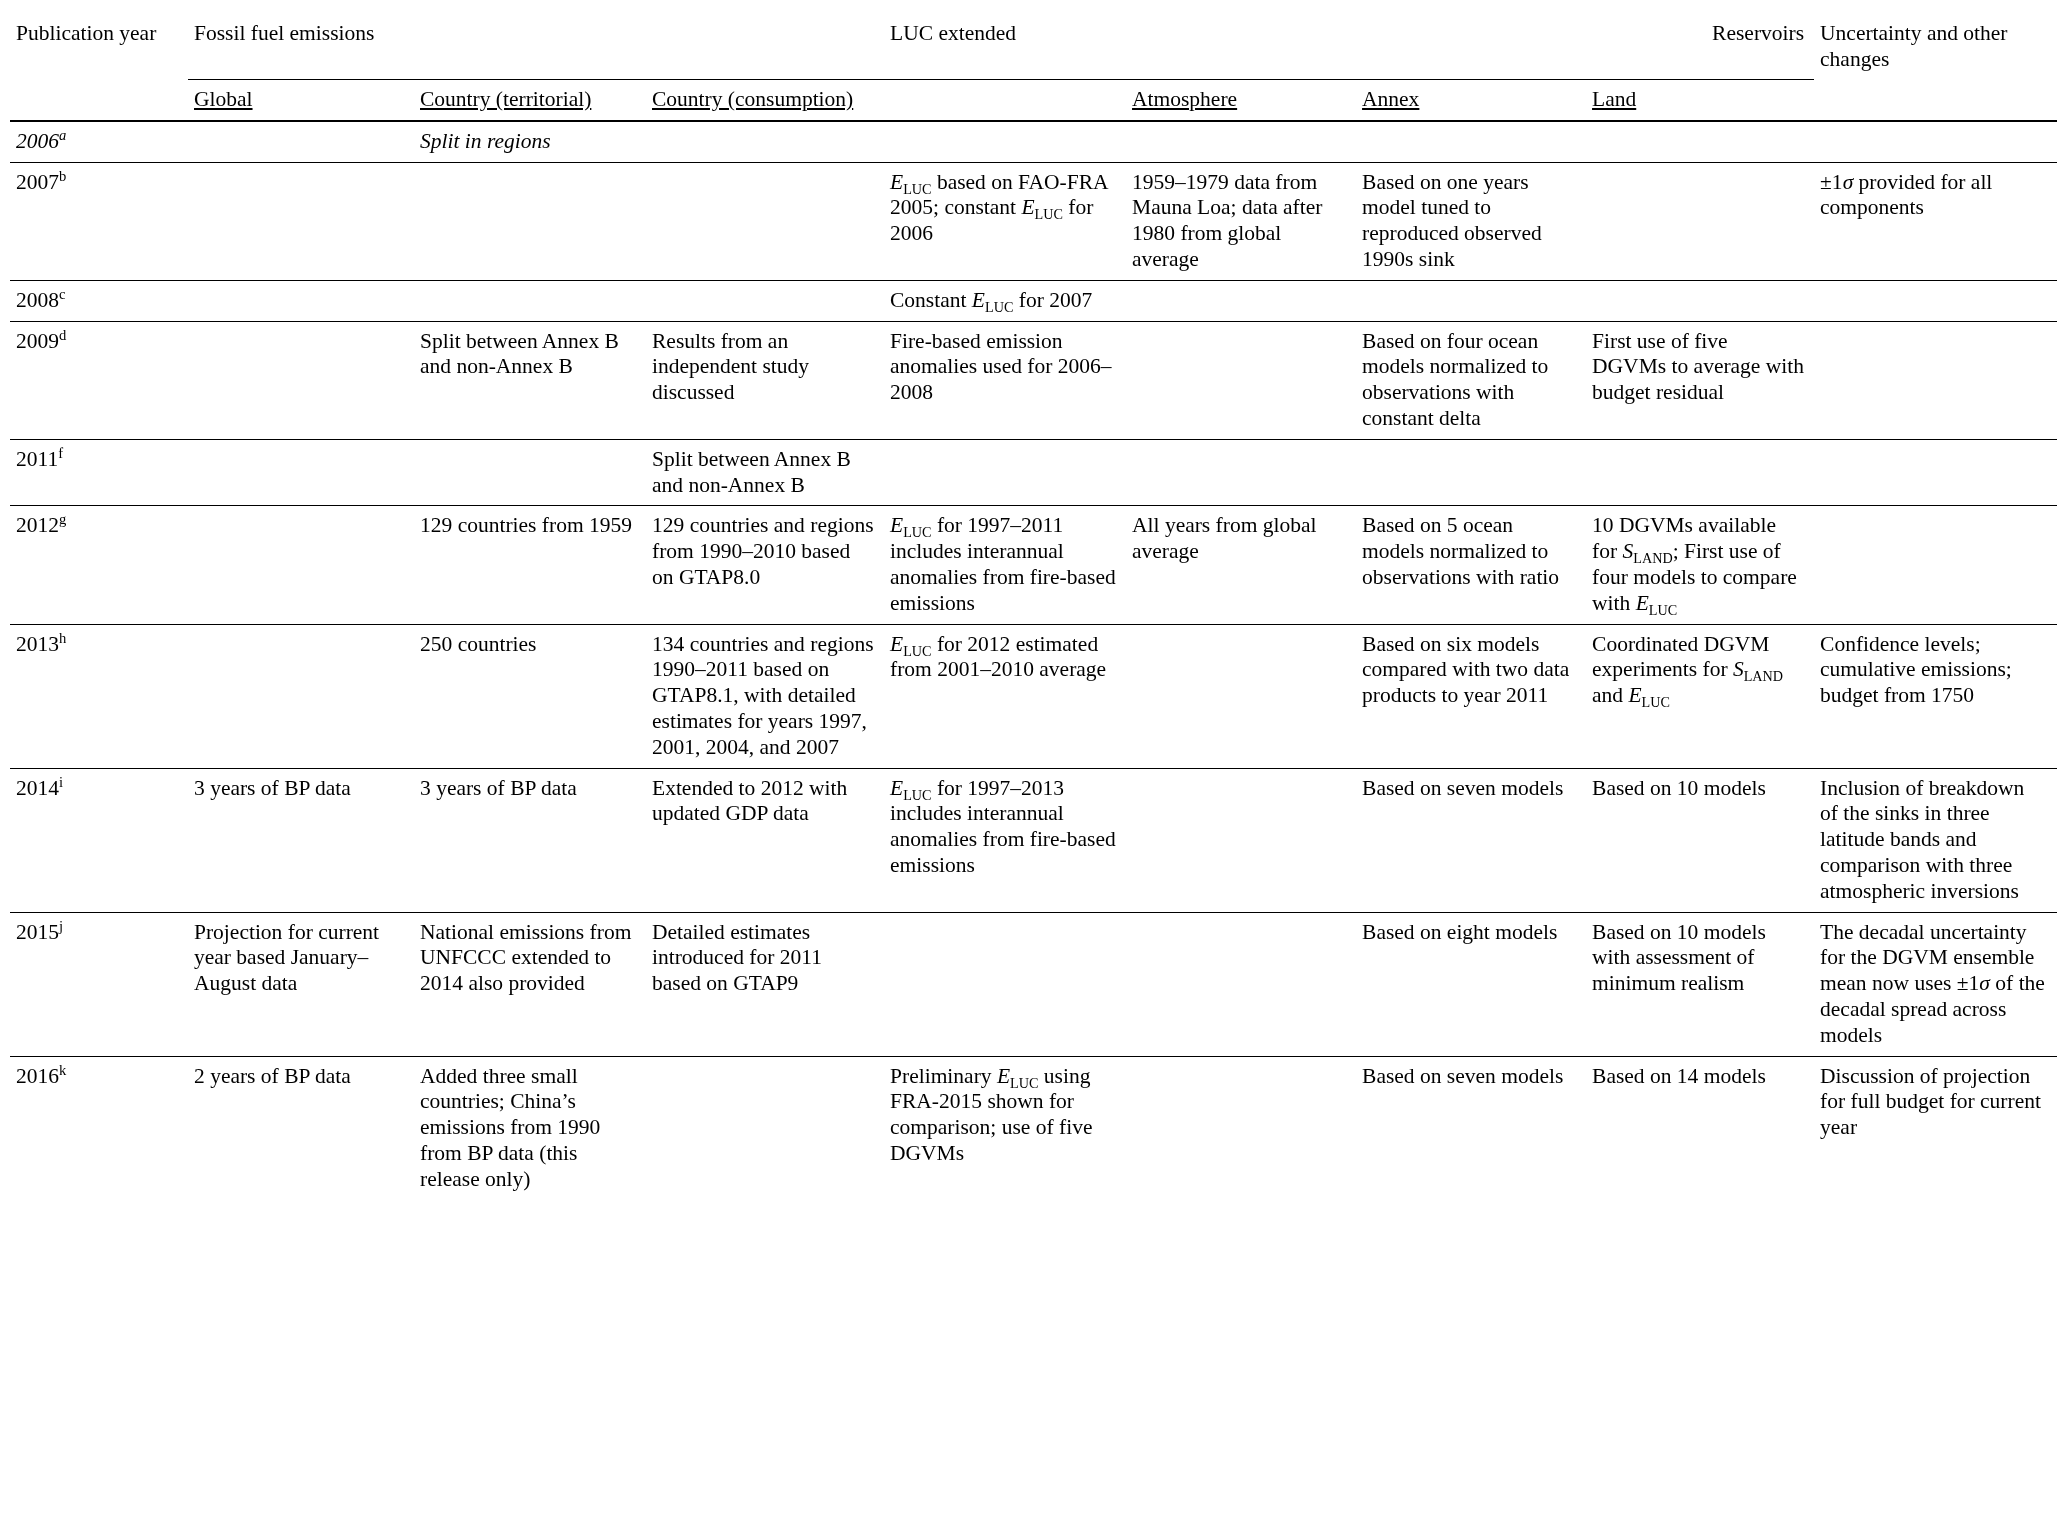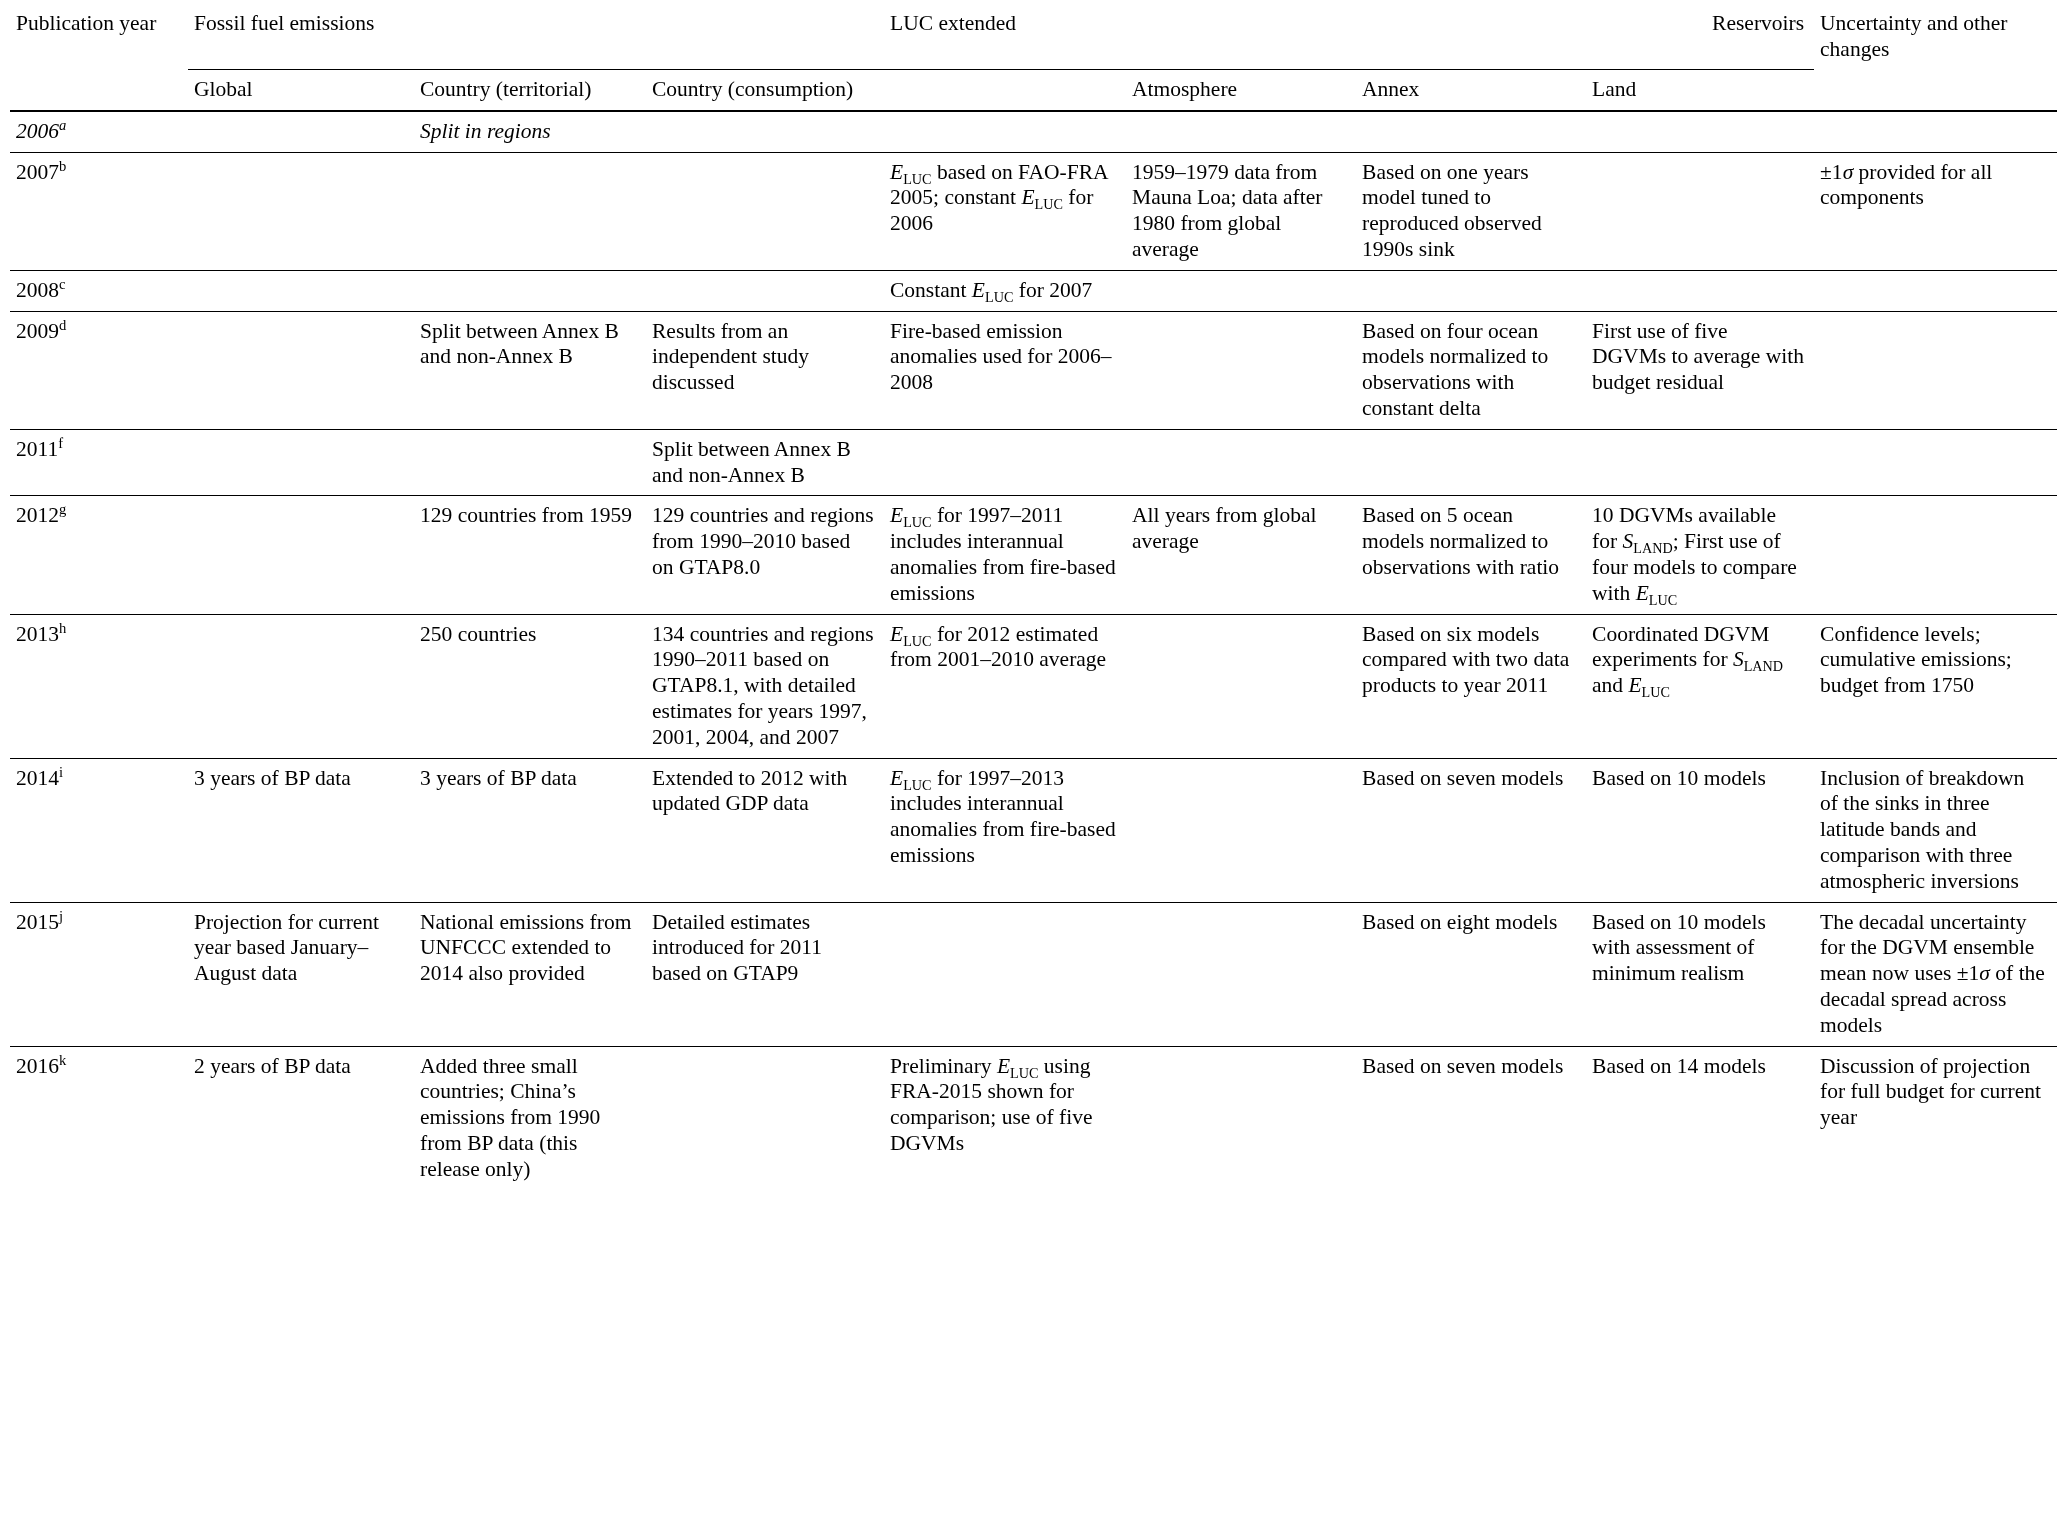--- a/index.html
+++ b/index.html
@@ -9,21 +9,21 @@
   }
   body {
     font-family: "Liberation Serif", serif;
     color: #000000;
   }
   .page {
     width: 2067px;
     height: 1516px;
     position: relative;
     box-sizing: border-box;
-    padding: 4px 10px 0 10px;
+    padding: 14px 10px 0 10px;
     overflow: hidden;
   }
   table.budget {
     width: 2047px;
     border-collapse: collapse;
     table-layout: fixed;
     font-size: 21.5px;
     line-height: 1.2;
   }
   table.budget td, table.budget th {
@@ -50,20 +50,21 @@
     font-style: italic;
   }
   .rule-thin td {
     border-top: 1.3px solid #000;
   }
   .hdr-group td {
     padding-bottom: 4px;
   }
   .subrule {
     border-top: 1.3px solid #000 !important;
+    text-decoration: underline;
   }
   .justify {
     text-align: justify;
     text-align-last: left;
     -webkit-hyphens: manual;
     hyphens: manual;
   }
   .sup {
     font-size: 0.68em;
     vertical-align: super;

